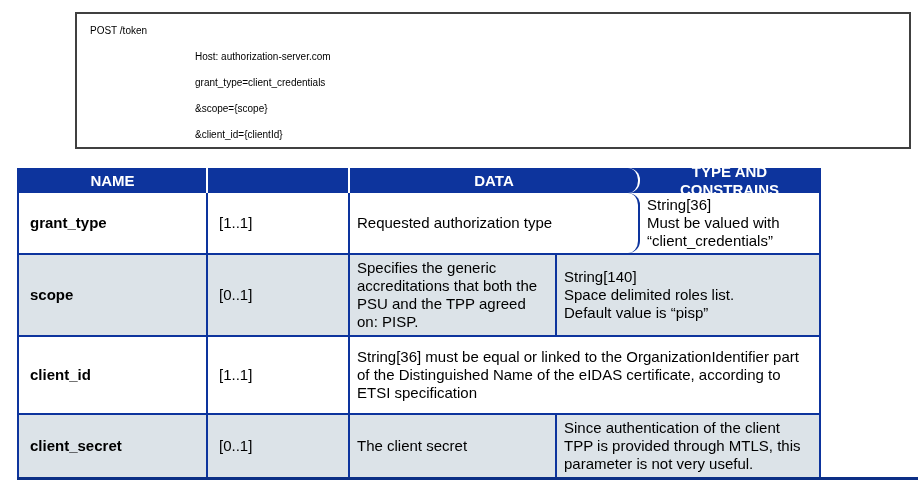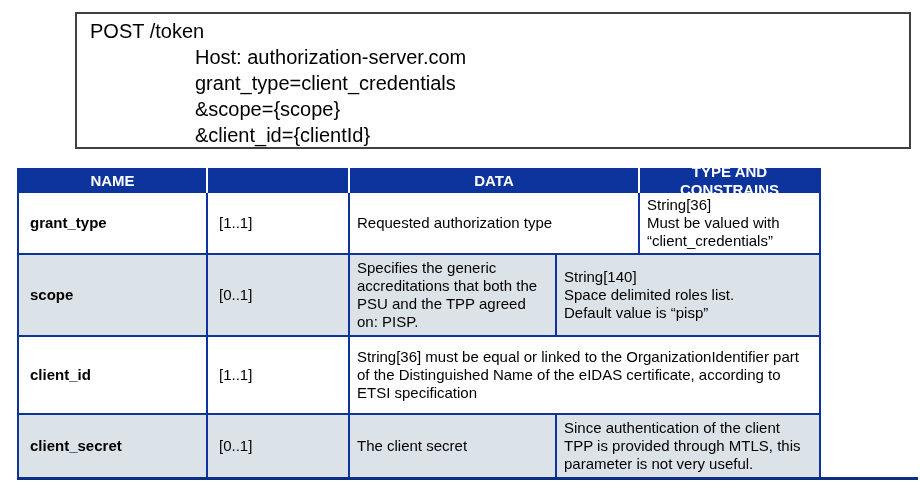--- a/index.html
+++ b/index.html
@@ -22,21 +22,21 @@
   
   .code-box {
     margin: 12px 0 0 75px;
     width: 836px;
     height: 137px;
     border: 2px solid var(--code-border, #404040);
     padding-top: 4px;
     background: #ffffff;
   }
   .code-line {
-    font-size: 20px;
+    font-size: 10px;
     line-height: 26px;
     padding-left: 13px;
     white-space: pre;
   }
   .code-line.indent { padding-left: 118px; }
   
   .param-table {
     margin: 19px 0 0 17px;
     width: 804px;
     border-left: 2px solid var(--table-border, #0d349d);
@@ -47,21 +47,21 @@
     border-right: 2px solid var(--table-border, #0d349d);
     font-size: 15px;
     line-height: 18px;
     display: flex;
     flex-direction: column;
     justify-content: center;
   }
   .cell:last-child { border-right: none; }
   .c1 { width: 189px; flex: 0 0 189px; padding: 4px 8px 4px 11px; }
   .c2 { width: 142px; flex: 0 0 142px; padding: 4px 8px 4px 11px; }
-  .c3 { width: 290px; flex: 0 0 290px; padding: 4px 8px 4px 7px; }
+  .c3 { width: 290px; flex: 0 0 290px; padding: 4px 8px 4px 7px; border-radius: 12px; }
   .c3n { width: 207px; flex: 0 0 207px; padding: 4px 8px 4px 7px; }
   .c4 { flex: 1 1 auto; padding: 3px 18px 3px 7px; }
   
   .thead {
     background: var(--header-bg, #0d349d);
     height: 25px;
   }
   .thead .cell {
     color: var(--header-text, #fff);
     font-weight: bold;

